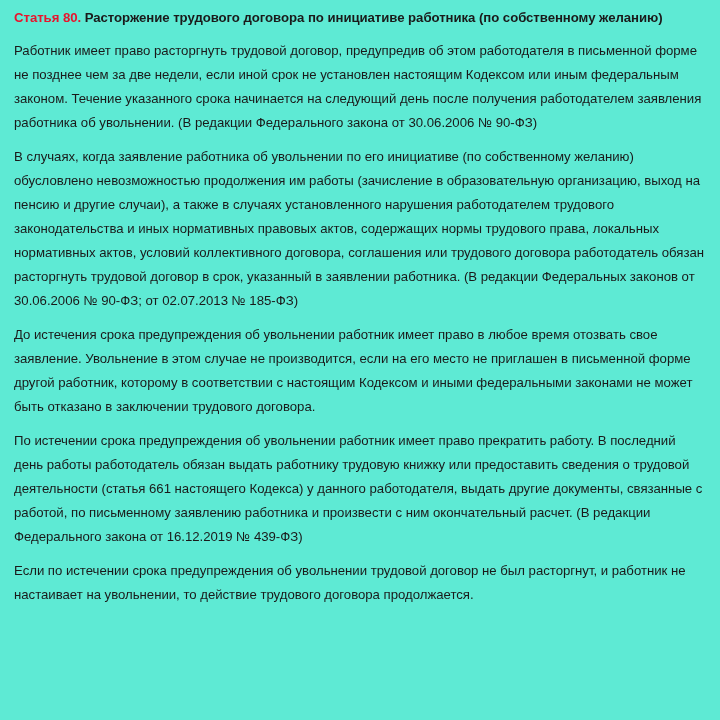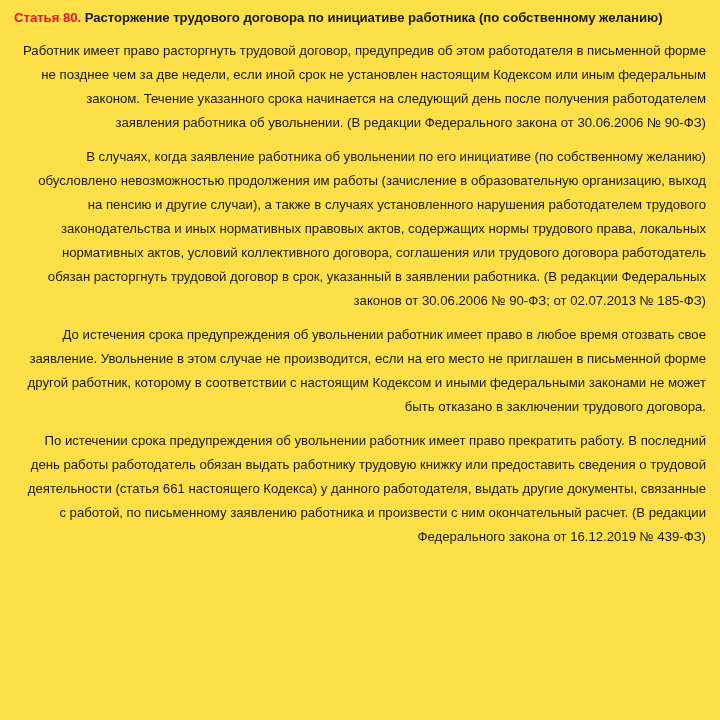--- a/index.html
+++ b/index.html
@@ -14,40 +14,40 @@
     overflow: hidden;
     font-family: "Liberation Sans", "DejaVu Sans", sans-serif;
     color: #1a1a1a;
     -webkit-font-smoothing: antialiased;
   }
   .page {
     box-sizing: border-box;
     width: 720px;
     height: 720px;
     padding: 9px 14px 0 14px;
-    background: #fde047;
+    background: #5eead4;
   }
   .article-heading {
     font-size: 13.2px;
     line-height: 17px;
     margin: 0 0 13px 0;
     color: #1a1a1a;
     letter-spacing: -0.05px;
     white-space: nowrap;
   }
   .article-heading .art-num {
     color: #e8142d;
     font-weight: bold;
   }
   .para {
     font-size: 13.2px;
     line-height: 24px;
-    margin: 0 0 10px 8px;
+    margin: 0 0 10px 0;
     color: #1a1a1a;
-    text-align: right;
+    text-align: left;
     letter-spacing: -0.02px;
     max-width: 694px;
   }
   .para:last-child {
     margin-bottom: 0;
   }
 </style>
 </head>
 <body style="background: rgb(255, 255, 255); color: rgb(26, 26, 26);">
 
@@ -55,14 +55,15 @@
 
   <h1 class="article-heading">
     <span class="art-num" style="color: rgb(232, 20, 45);">Статья 80.</span>
     <span class="art-title">Расторжение трудового договора по инициативе работника (по собственному желанию)</span>
   </h1>
 
   <p class="para">Работник имеет право расторгнуть трудовой договор, предупредив об этом работодателя в письменной форме не позднее чем за две недели, если иной срок не установлен настоящим Кодексом или иным федеральным законом. Течение указанного срока начинается на следующий день после получения работодателем заявления работника об увольнении. (В редакции Федерального закона от 30.06.2006 № 90-ФЗ)</p>
   <p class="para">В случаях, когда заявление работника об увольнении по его инициативе (по собственному желанию) обусловлено невозможностью продолжения им работы (зачисление в образовательную организацию, выход на пенсию и другие случаи), а также в случаях установленного нарушения работодателем трудового законодательства и иных нормативных правовых актов, содержащих нормы трудового права, локальных нормативных актов, условий коллективного договора, соглашения или трудового договора работодатель обязан расторгнуть трудовой договор в срок, указанный в заявлении работника. (В редакции Федеральных законов от 30.06.2006 № 90-ФЗ; от 02.07.2013 № 185-ФЗ)</p>
   <p class="para">До истечения срока предупреждения об увольнении работник имеет право в любое время отозвать свое заявление. Увольнение в этом случае не производится, если на его место не приглашен в письменной форме другой работник, которому в соответствии с настоящим Кодексом и иными федеральными законами не может быть отказано в заключении трудового договора.</p>
   <p class="para">По истечении срока предупреждения об увольнении работник имеет право прекратить работу. В последний день работы работодатель обязан выдать работнику трудовую книжку или предоставить сведения о трудовой деятельности (статья 661 настоящего Кодекса) у данного работодателя, выдать другие документы, связанные с работой, по письменному заявлению работника и произвести с ним окончательный расчет. (В редакции Федерального закона от 16.12.2019 № 439-ФЗ)</p>
+  <p class="para">Если по истечении срока предупреждения об увольнении трудовой договор не был расторгнут, и работник не настаивает на увольнении, то действие трудового договора продолжается.</p>
 
 </div>
 
 </body></html>

